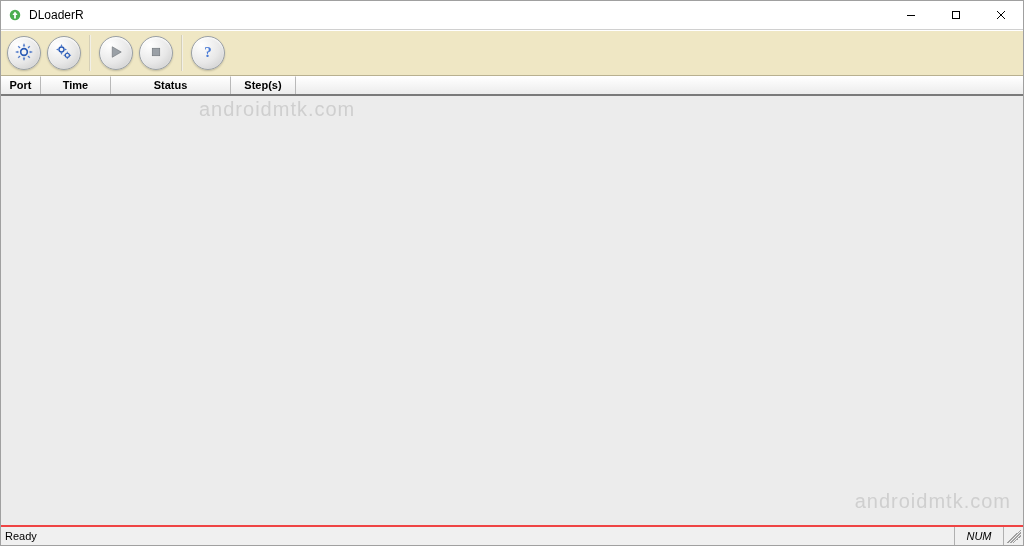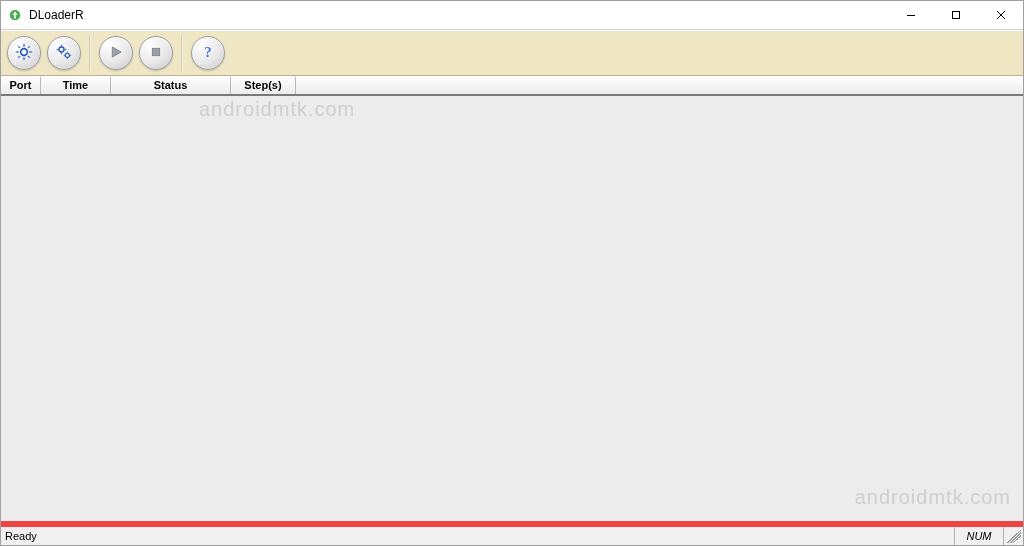--- a/index.html
+++ b/index.html
@@ -127,21 +127,21 @@
     pointer-events: none;
     margin-left: 28px;
   }
   .wm1 { top: 2px; left: 170px; }
   .wm2 { bottom: 12px; right: 12px; }
 
   
   .statusbar {
     height: 18px;
     background: #f0f0f0;
-    border-top: 6px solid #ef4444;
+    border-top: 2px solid #ef4444;
     display: flex;
     align-items: center;
     font-size: 11px;
     color: #000;
   }
   .statusbar .status-text {
     padding-left: 4px;
   }
   .statusbar .spacer { flex: 1; }
   .status-cell {

